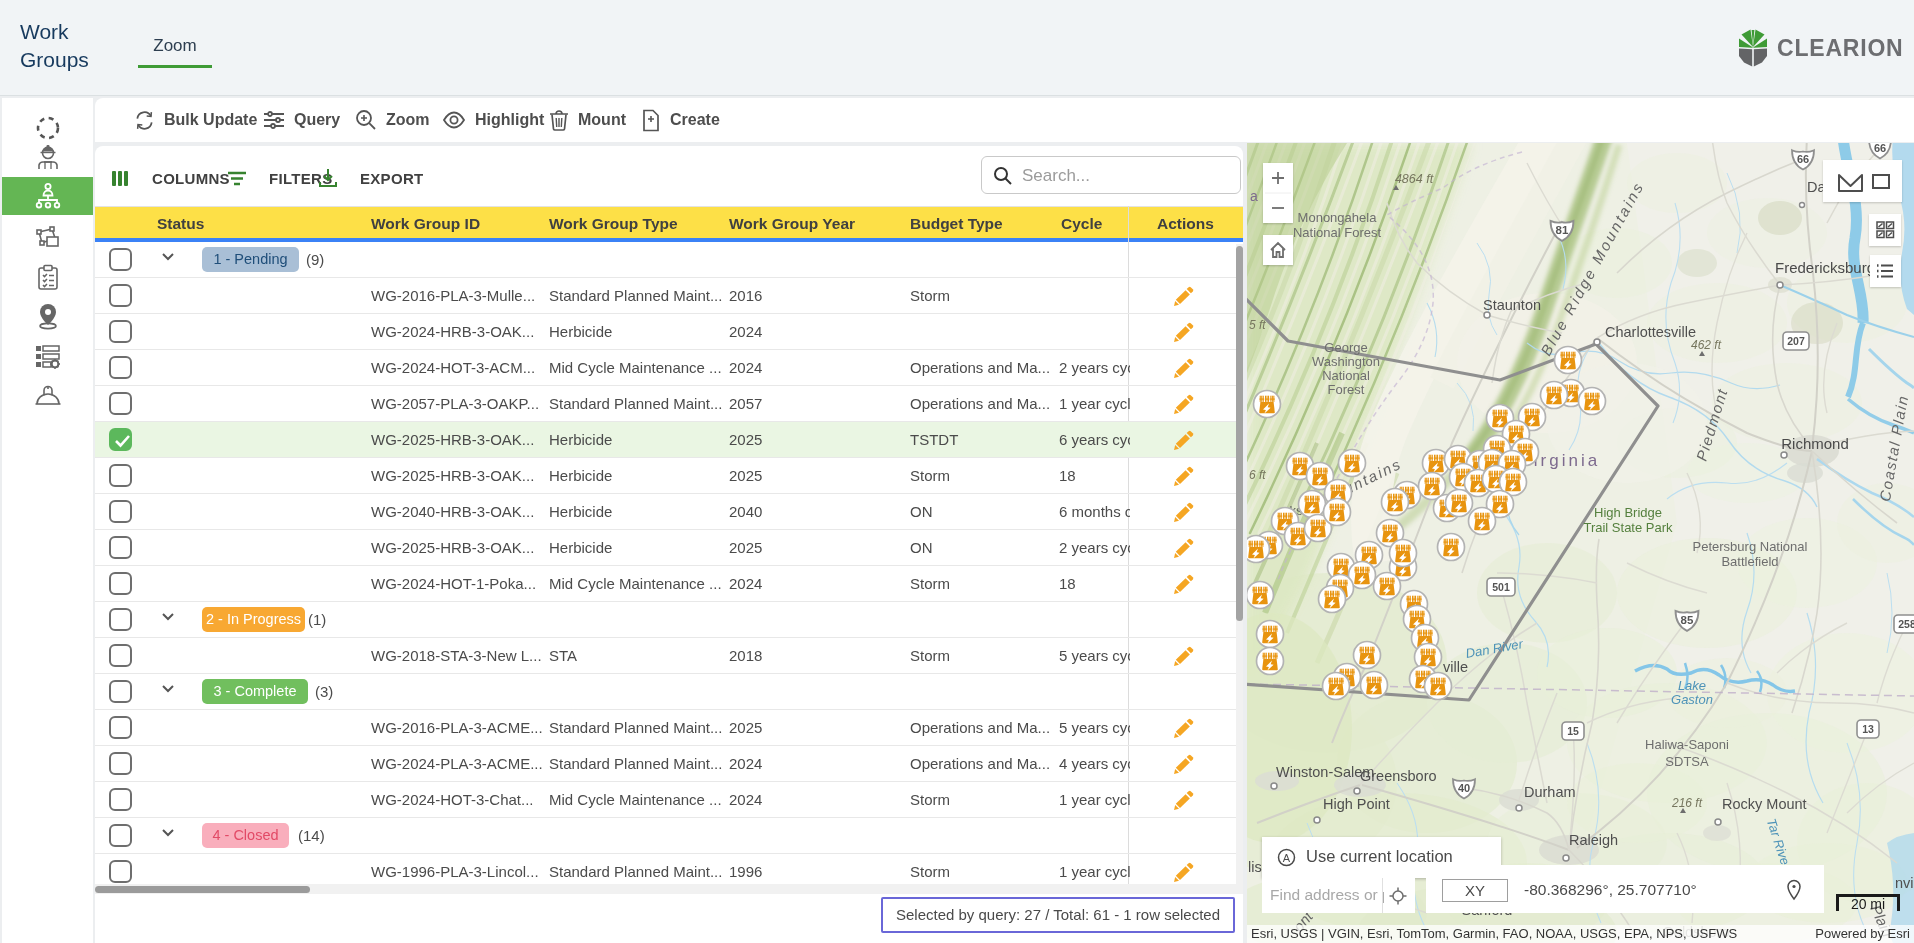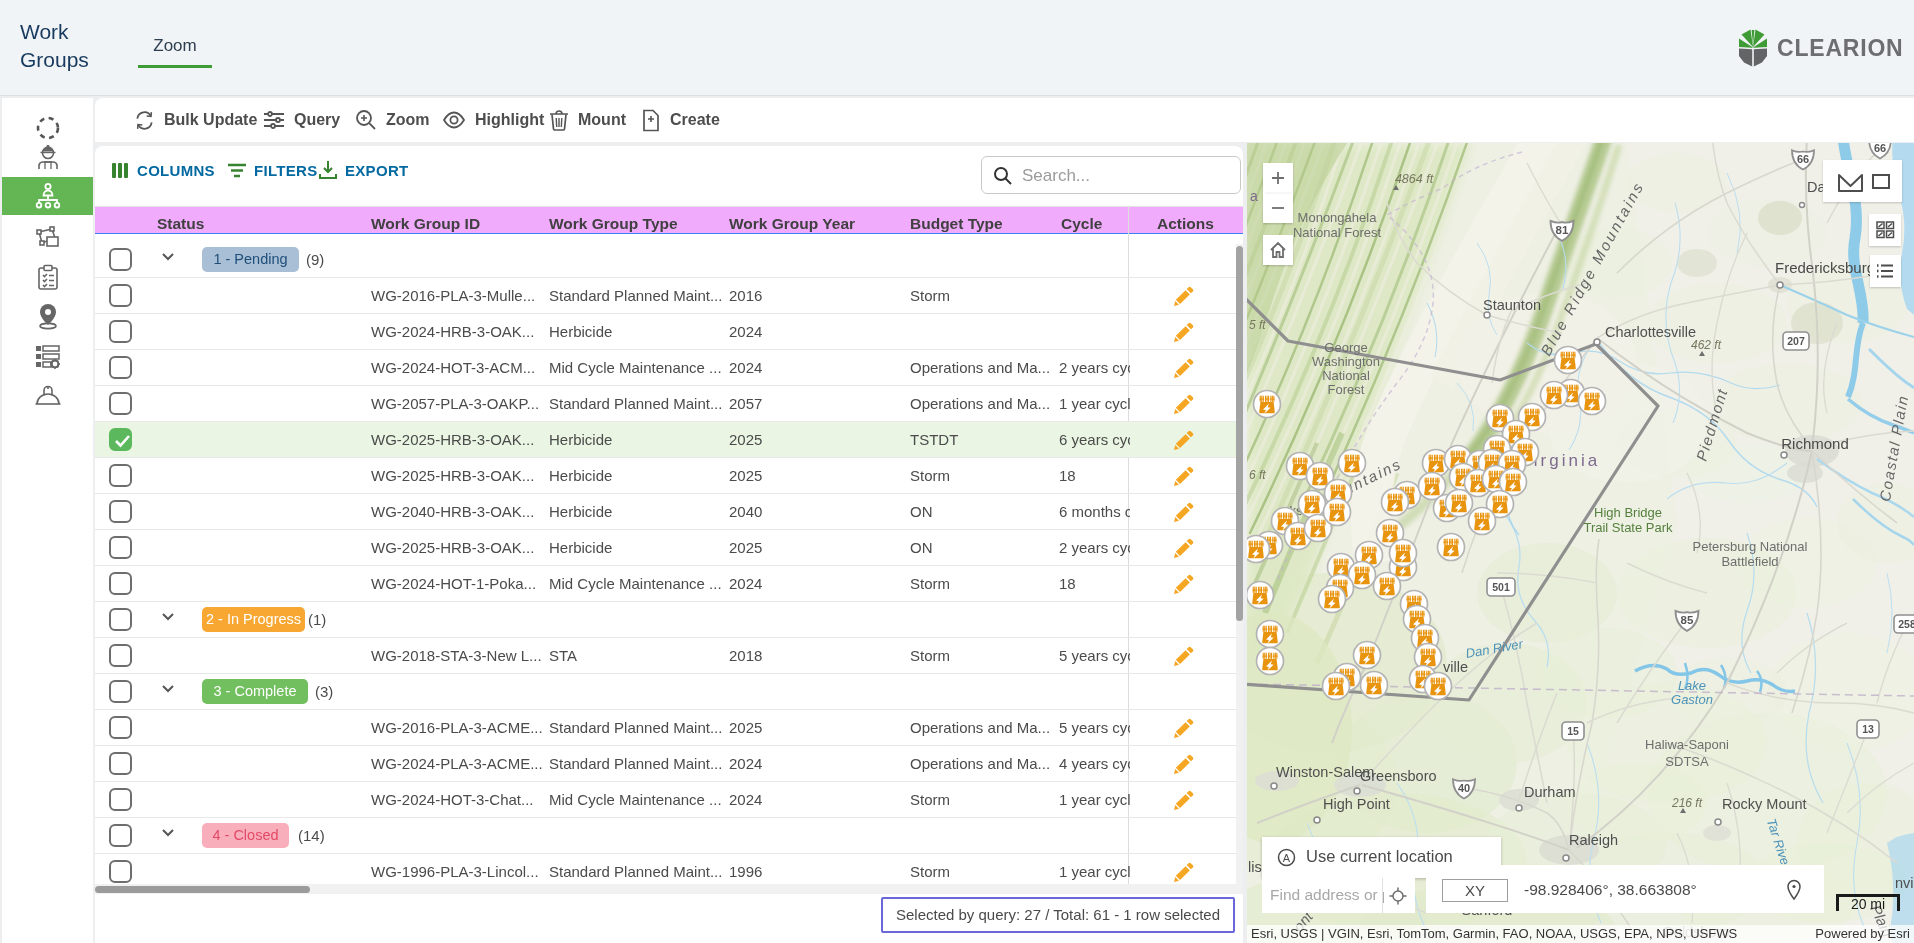--- a/index.html
+++ b/index.html
@@ -18,25 +18,25 @@
   #sidebar { position:absolute; left:2px; top:98px; width:91px; height:845px; background:#ffffff; }
   .sbi { position:absolute; left:0; width:91px; height:38px; display:flex; align-items:center; justify-content:center; }
   .sbi.active { background:#64b654; }
 
   
   #toolbar { position:absolute; left:95px; top:98px; width:1819px; height:44px; background:#ffffff; border-radius:8px 0 0 0; }
   .tbtn { position:absolute; top:98px; height:44px; display:flex; align-items:center; gap:9px; color:#4d4d4d; font-size:16px; font-weight:bold; }
 
   
   #tablecard { position:absolute; left:95px; top:146px; width:1148px; height:797px; background:#ffffff; border-radius:8px 8px 0 0; overflow:hidden; }
-  .gbtn { position:absolute; top:6px; display:flex; align-items:center; gap:7px; color:#0369a1; font-size:15px; font-weight:bold; letter-spacing:0.3px; height:36px; }
+  .gbtn { position:absolute; top:14px; display:flex; align-items:center; gap:22px; color:#404040; font-size:15px; font-weight:bold; letter-spacing:0.3px; height:36px; }
   #searchbox { position:absolute; left:886px; top:10px; width:260px; height:38px; border:1px solid #c9c9c9; border-radius:6px; }
   #searchbox span { position:absolute; left:40px; top:9px; font-size:17px; color:#9b9b9b; }
 
-  #thead { position:absolute; left:0; top:60px; width:1148px; height:28px; background:#f0abfc; border-top:1px solid #e3e3e3; border-bottom:1px solid #3b82f6; font-weight:bold; color:#404040; font-size:15.5px; }
+  #thead { position:absolute; left:0; top:60px; width:1148px; height:36px; background:#fde047; border-top:1px solid #e3e3e3; border-bottom:4px solid #3b82f6; font-weight:bold; color:#404040; font-size:15.5px; }
   .hc { position:absolute; top:8px; }
   #colsep { position:absolute; left:1033px; top:60px; width:1px; height:680px; background:#dcdcdc; }
 
   .row { position:absolute; left:0; width:1148px; height:36px; border-bottom:1px solid #e8e8e8; font-size:15px; color:#4b4b4b; }
   .row span { position:absolute; top:9px; white-space:nowrap; }
   .row .cid { left:276px; width:174px; overflow:hidden; }
   .row .ctype { left:454px; width:180px; overflow:hidden; }
   .row .cyear { left:634px; }
   .row .cbud { left:815px; width:155px; overflow:hidden; }
   .row .ccyc { left:964px; width:71px; overflow:hidden; }
@@ -903,21 +903,21 @@
     <span style="position:absolute;left:8px;top:8px;font-size:15.5px;color:#a8a8a8;white-space:nowrap;overflow:hidden;width:114px">Find address or pl</span>
     <div style="position:absolute;left:120px;top:0;width:33px;height:35px;border-left:1px solid #e0e0e0"></div>
     <svg style="position:absolute;left:126px;top:8px" width="20" height="20" viewBox="0 0 20 20" fill="none" stroke="#6e6e6e" stroke-width="1.5">
       <circle cx="10" cy="10" r="5"></circle>
       <path d="M10,1.5 v3.5 M10,15 v3.5 M1.5,10 h3.5 M15,10 h3.5"></path>
     </svg>
   </div>
   
   <div class="mwidget" style="left:179px;top:722px;width:398px;height:48px">
     <div style="position:absolute;left:16px;top:14px;width:66px;height:23px;border:1px solid #9e9e9e;text-align:center;font-size:15px;color:#4a4a4a;line-height:22px">XY</div>
-    <span style="position:absolute;left:98px;top:16px;font-size:15.5px;color:#4a4a4a">-98.928406°, 38.663808°</span>
+    <span style="position:absolute;left:98px;top:16px;font-size:15.5px;color:#4a4a4a">-80.368296°, 25.707710°</span>
     <svg style="position:absolute;left:360px;top:14px" width="16" height="22" viewBox="0 0 16 22" fill="none" stroke="#4a4a4a" stroke-width="1.5">
       <path d="M8,1.5 a6,6 0 0 1 6,6 c0,4.5 -6,12.5 -6,12.5 c0,0 -6,-8 -6,-12.5 a6,6 0 0 1 6,-6 z"></path>
       <circle cx="8" cy="7.5" r="1.6" fill="#4a4a4a" stroke="none"></circle>
     </svg>
   </div>
   
   <div style="position:absolute;left:589px;top:751px;width:64px;height:17px;border-left:3px solid #1a1a1a;border-right:3px solid #1a1a1a;border-top:3px solid #1a1a1a;text-align:center;font-size:14px;color:#1a1a1a;line-height:15px">20 mi</div>
   
   <div style="position:absolute;left:0;top:782px;width:667px;height:18px;background:rgba(255,255,255,0.75);font-size:13px;color:#323232">
     <span style="position:absolute;left:4px;top:1px;white-space:nowrap">Esri, USGS | VGIN, Esri, TomTom, Garmin, FAO, NOAA, USGS, EPA, NPS, USFWS</span>

